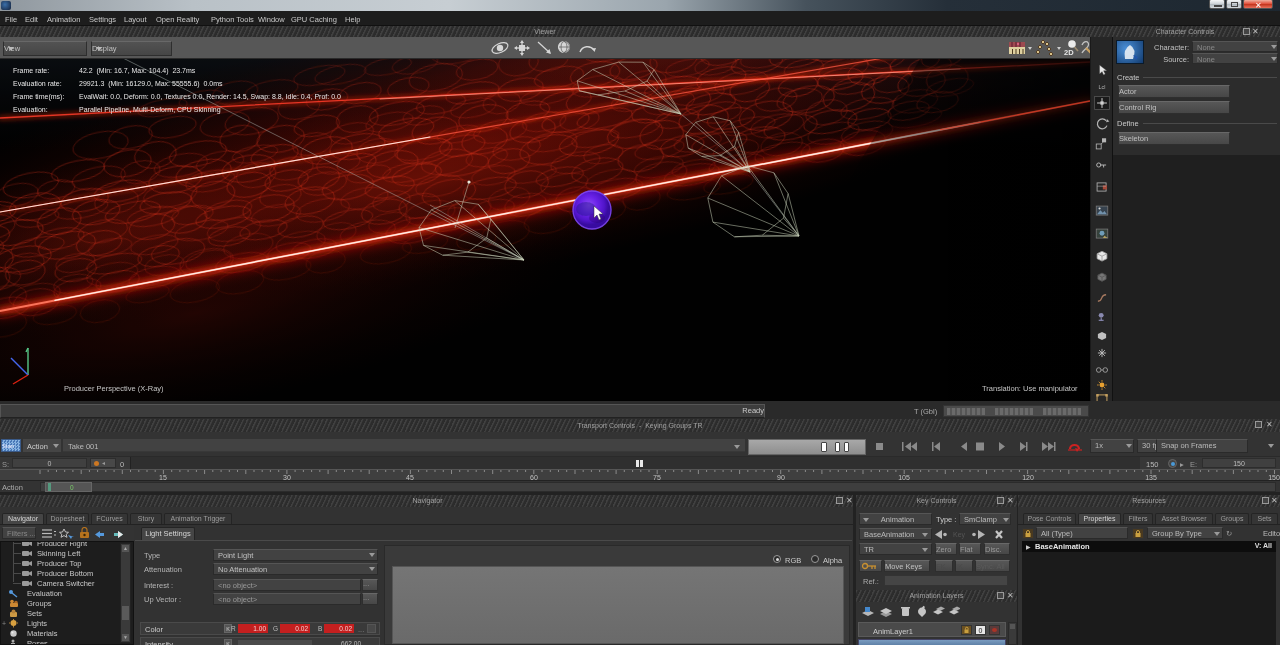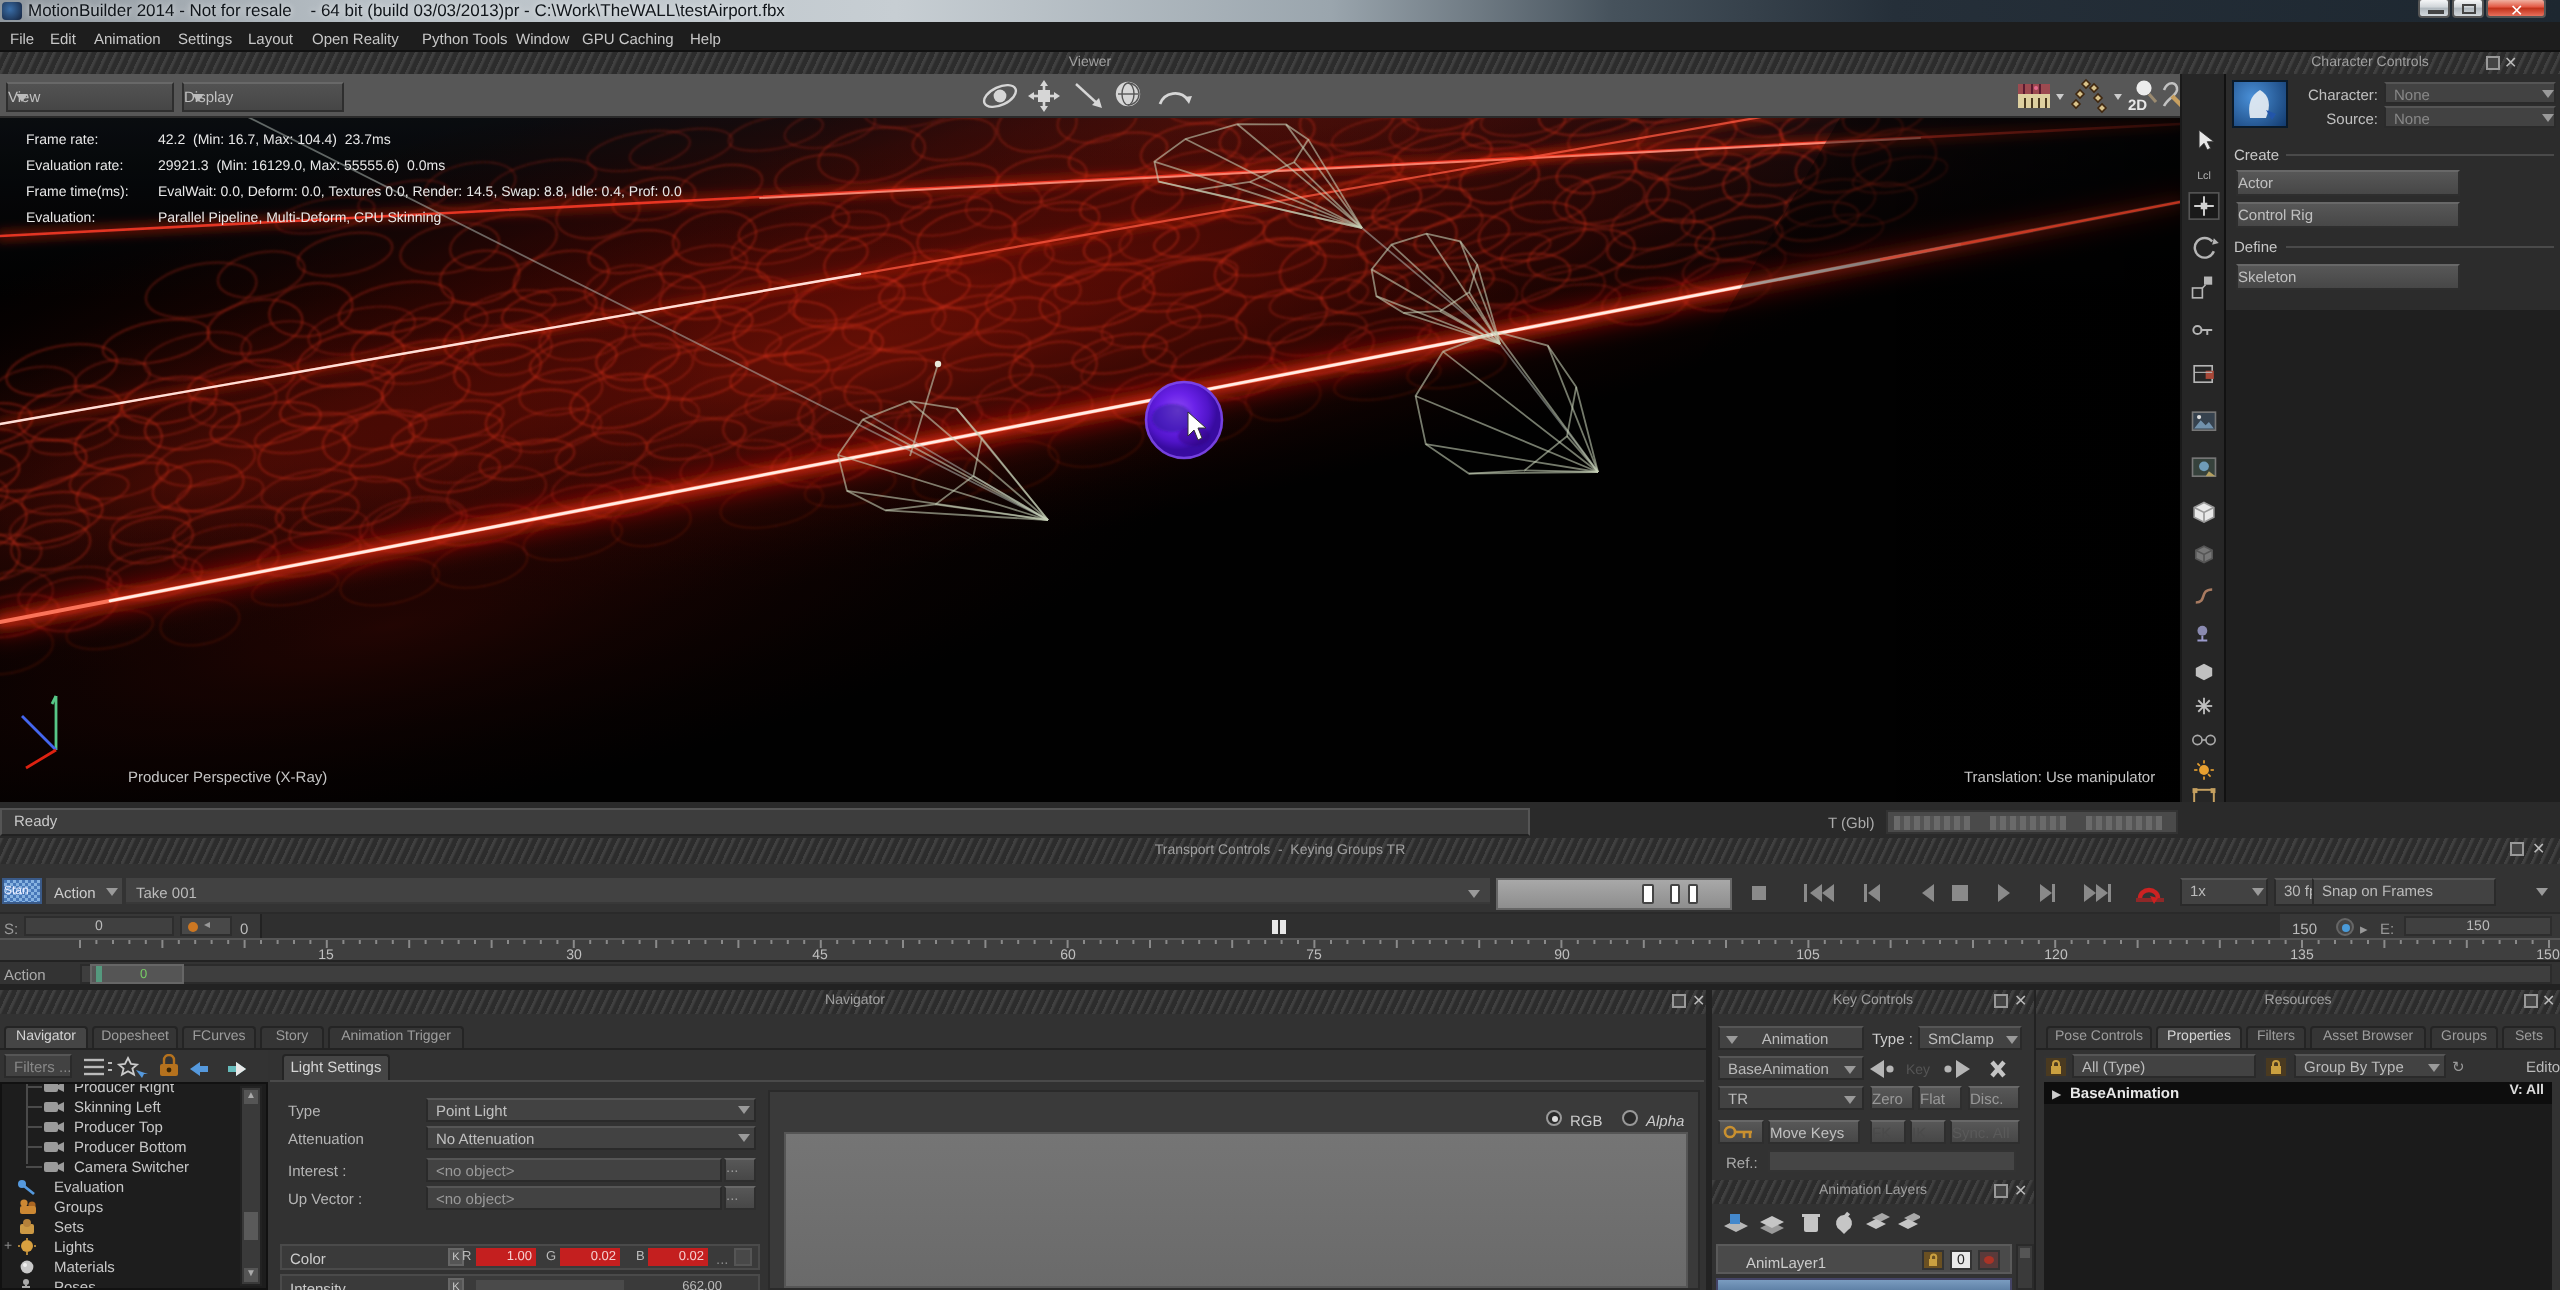--- a/index.html
+++ b/index.html
@@ -13,21 +13,20 @@
 .vstat { position:absolute; left:13px; color:#e8e8e8; font-size:7px; white-space:nowrap; }
 .sl { display:inline-block; width:66px; }
 .wbtn { position:absolute; height:10px; border-radius:2px; background:linear-gradient(#f5f6f7,#cfd4d8 45%,#aeb6bc 50%,#d4d9dd); border:1px solid #555; }
 .tab { position:absolute; height:11px; background:#353535; border:1px solid #242424; border-bottom:none; color:#9d9d9d; font-size:7.5px; text-align:center; line-height:10px; border-radius:2px 2px 0 0; overflow:hidden; }
 .tab.on { background:#454545; color:#d5d5d5; }
 </style></head>
 <body>
 
 <div class="abs" style="left:0;top:0;width:1280px;height:11px;background:linear-gradient(90deg,#8f979e 0,#b9c1c7 15%,#c7ced3 35%,#9aa5ad 52%,#46525c 63%,#252f39 74%,#1d2730 100%);">
   <div class="abs" style="left:1px;top:1px;width:10px;height:9px;background:radial-gradient(circle at 40% 40%, #3a6ea8, #14213a);border-radius:2px;"></div>
-  <div class="abs" style="left:14px;top:0px;color:#10151a;font-size:8.5px;white-space:nowrap;text-shadow:0 0 3px rgba(255,255,255,0.9);">MotionBuilder 2014  - Not for resale&nbsp;&nbsp;&nbsp; - 64 bit (build 03/03/2013)pr  -  C:\Work\TheWALL\testAirport.fbx</div>
   <div class="wbtn" style="left:1209px;top:-1px;width:16px;">
       <div class="abs" style="left:4px;top:5px;width:8px;height:2px;background:#444;"></div>
     </div>
   <div class="wbtn" style="left:1226px;top:-1px;width:16px;">
       <div class="abs" style="left:4px;top:2px;width:7px;height:5px;border:1px solid #444;"></div>
     </div>
   <div class="wbtn" style="left:1243px;top:-1px;width:30px;background:linear-gradient(#f0b0a0,#e25540 45%,#c03018 50%,#e8705c);">
       <div class="abs" style="left:11px;top:1px;color:#fff;font-size:8px;">✕</div>
     </div>
 </div>
@@ -693,21 +692,21 @@
   <div class="abs" style="left:30px;top:40px;width:134px;height:1px;background:#4a4a4a;"></div>
   <div class="btn" style="left:5px;top:48px;width:112px;height:13px;line-height:12px;">Actor</div>
   <div class="btn" style="left:5px;top:64px;width:112px;height:13px;line-height:12px;">Control Rig</div>
   <div class="lbl" style="left:4px;top:82px;color:#c8c8c8;">Define</div>
   <div class="abs" style="left:30px;top:86px;width:134px;height:1px;background:#4a4a4a;"></div>
   <div class="btn" style="left:5px;top:95px;width:112px;height:13px;line-height:12px;">Skeleton</div>
   <div class="abs" style="left:0;top:118px;width:168px;height:246px;background:#1f1f1f;"></div>
 </div>
 
 <div class="abs" style="left:0;top:401px;width:1280px;height:18px;background:#2a2a2a;">
-  <div class="abs" style="left:0;top:3px;width:765px;height:14px;background:#3d3d3d;border:1px solid #555;border-bottom-color:#222;color:#c9c9c9;font-size:7.5px;line-height:12px;padding-left:6px;">Ready</div>
+  <div class="abs" style="left:0;top:3px;width:765px;height:14px;background:#3d3d3d;border:1px solid #555;border-bottom-color:#222;color:#c9c9c9;font-size:7.5px;line-height:12px;padding-left:19px;text-align:right;">Ready</div>
   <div class="lbl" style="left:914px;top:6px;color:#aaa;">T (Gbl)</div>
   <div class="abs" style="left:943px;top:4px;width:146px;height:12px;background:#4a4a4a;border:1px solid #333;">
      <div class="abs" style="left:3px;top:2px;width:38px;height:7px;background:repeating-linear-gradient(90deg,#6a6a6a 0 3px,#555 3px 5px);"></div>
      <div class="abs" style="left:51px;top:2px;width:38px;height:7px;background:repeating-linear-gradient(90deg,#6a6a6a 0 3px,#555 3px 5px);"></div>
      <div class="abs" style="left:99px;top:2px;width:38px;height:7px;background:repeating-linear-gradient(90deg,#6a6a6a 0 3px,#555 3px 5px);"></div>
   </div>
 </div>
 
 <div class="hatch abs" style="left:0;top:419px;width:1280px;height:13px;line-height:13px;">Transport Controls&nbsp;&nbsp;-&nbsp;&nbsp;Keying Groups TR</div>
 <div class="abs" style="left:1255px;top:421px;width:7px;height:7px;border:1px solid #999;background:#444;"></div>
@@ -1117,21 +1116,21 @@
     <div class="abs" style="left:96px;top:1px;width:76px;height:9px;background:#4a4a4a;border:1px solid #3a3a3a;"></div>
     <div class="abs" style="left:175px;top:1px;width:45px;height:9px;color:#bbb;font-size:6.5px;text-align:right;line-height:9px;">662.00</div>
   </div>
 
   <div class="abs" style="left:384px;top:38px;width:466px;height:100px;background:#3a3a3a;border:1px solid #2a2a2a;">
     <div class="abs" style="left:388px;top:9px;width:8px;height:8px;border:1px solid #999;border-radius:50%;background:#2a2a2a;">
         <div class="abs" style="left:2px;top:2px;width:3px;height:3px;background:#ddd;border-radius:50%;"></div>
       </div>
     <div class="lbl" style="left:400px;top:10px;color:#ccc;">RGB</div>
     <div class="abs" style="left:426px;top:9px;width:8px;height:8px;border:1px solid #999;border-radius:50%;background:#2a2a2a;"></div>
-    <div class="lbl" style="left:438px;top:10px;color:#ccc;font-style:italic;">Alpha</div>
+    <div class="lbl" style="left:438px;top:10px;color:#ccc;">Alpha</div>
     <div class="abs" style="left:7px;top:20px;width:452px;height:78px;background:linear-gradient(#757575,#6a6a6a);border:1px solid #555;"></div>
   </div>
 </div>
 
 <div class="abs" style="left:856px;top:507px;width:161px;height:83px;background:#323232;">
   <div class="dd" style="left:3px;top:6px;width:73px;height:12px;color:#bbb;text-align:center;">Animation</div>
     <div class="tri" style="left:7px;top:11px;"></div>
   <div class="lbl" style="left:80px;top:8px;color:#ccc;">Type :</div>
   <div class="dd" style="left:103px;top:6px;width:52px;height:12px;color:#bbb;">SmClamp</div>
     <div class="tri" style="left:147px;top:11px;"></div>

